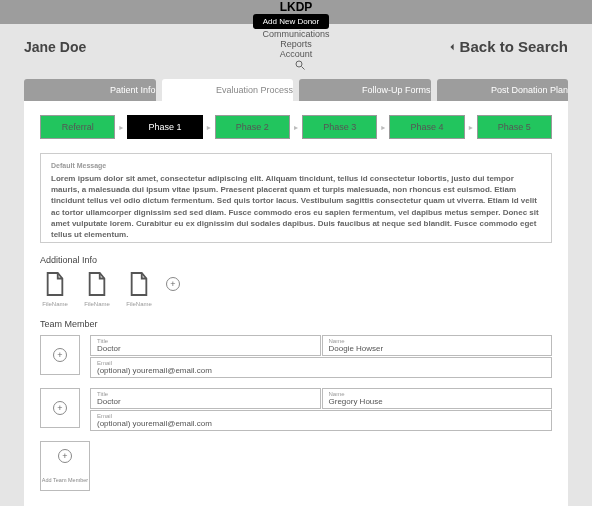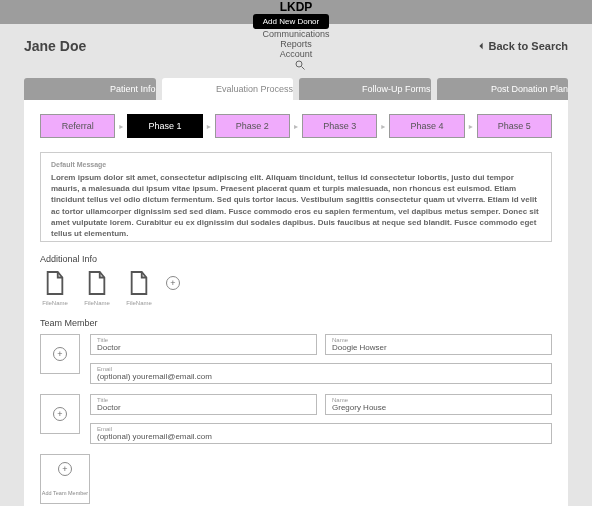--- a/index.html
+++ b/index.html
@@ -13,33 +13,33 @@
   .add-btn { background: #000; color: #fff; border-radius: 3px; padding: 3px 10px; font-size: 8px; margin-right: 10px; border:none; }
   .nav-link { font-size: 9px; color: #555; margin: 0 12px; }
   .search-icon { width: 12px; height: 12px; margin-left: 8px; }
   .search-icon svg { width: 12px; height: 12px; stroke: #666; stroke-width: 2; fill: none; }
 
   
   .page { padding: 14px 24px; }
   .header-row { display: flex; align-items: center; margin-bottom: 24px; }
   .page-title { font-size: 14px; font-weight: bold; color: #444; }
   .header-spacer { flex: 1; }
-  .back-link { font-size: 11px; font-weight: bold; color: #444; display: flex; align-items: center; gap: 4px; }
+  .back-link { font-size: 15px; font-weight: bold; color: #444; display: flex; align-items: center; gap: 4px; }
   .back-link svg { width: 8px; height: 8px; fill: #444; }
 
   
   .tabs { display: flex; gap: 6px; }
   .tab { flex: 1; background: #9d9d9d; color: #fff; font-size: 9px; text-align: right; padding: 6px 0; border-radius: 3px 3px 0 0; position: relative; }
   .tab.active { background: #fff; color: #888; }
 
   .card { background: #fff; padding: 14px 16px 20px 16px; min-height: 430px; }
 
   
   .stepper { display: flex; align-items: center; gap: 2px; margin-bottom: 14px; }
-  .step { flex: 1; border: 1px solid #999; padding: 6px 0; text-align: center; font-size: 9px; color: #555; background:#f0abfc; }
+  .step { flex: 1; border: 1px solid #999; padding: 6px 0; text-align: center; font-size: 9px; color: #555; background:#22c55e; }
   .step.active { background: #000; color: #fff; border-color: #000; }
   .step-sep { width: 8px; text-align:center; color:#aaa; font-size:9px; }
   .step-sep::before { content:"▸"; color:#bbb; font-size:8px; }
 
   
   .msgbox { border: 1px solid #ccc; padding: 8px 10px 2px 10px; margin-bottom: 12px; background:#fff;font-weight:bold; }
   .msgbox-label { font-size: 7px; color: #999; margin-bottom: 4px; }
   .msgbox-text { font-size: 8px; line-height: 1.4; color: #666; }
 
   .section-title { font-size: 9px; font-weight: normal; color: #444; margin-bottom: 6px; }
@@ -48,21 +48,21 @@
   .files { display: flex; gap: 12px; align-items:flex-end; margin-bottom: 12px; }
   .file { width: 30px; text-align:center; }
   .file svg { width: 22px; height: 26px; stroke:#555; stroke-width:2; fill:none; }
   .file-name { font-size:6px; color:#999; margin-top:2px; }
   .add-circle { width:14px; height:14px; border:1px solid #888; border-radius:50%; display:flex; align-items:center; justify-content:center; font-size:9px; color:#666; align-self:center; margin-bottom:10px; }
 
   
   .team-row { display:flex; gap:10px; margin-bottom:10px; align-items:flex-start; }
   .avatar-box { width:40px; height:40px; border:1px solid #bbb; display:flex; align-items:center; justify-content:center; }
   .avatar-box .add-circle { margin:0; }
-  .fields { flex:1; display:grid; grid-template-columns:1fr 1fr; gap:8px; }
+  .fields { flex:1; display:grid; grid-template-columns:1fr 1fr; gap:1px; }
   .field { border:1px solid #bbb; padding:2px 6px; background:#fff; }
   .field-label { font-size:6px; color:#999; }
   .field-value { font-size:8px; color:#555; }
   .field.full { grid-column:1 / span 2; }
 
   
   .add-team { width:50px; height:50px; border:1px solid #bbb; display:flex; flex-direction:column; align-items:center; justify-content:center; gap:4px; }
   .add-team-label { font-size:5.5px; color:#888; text-align:center; line-height:1.1; }
 </style>
 </head>

